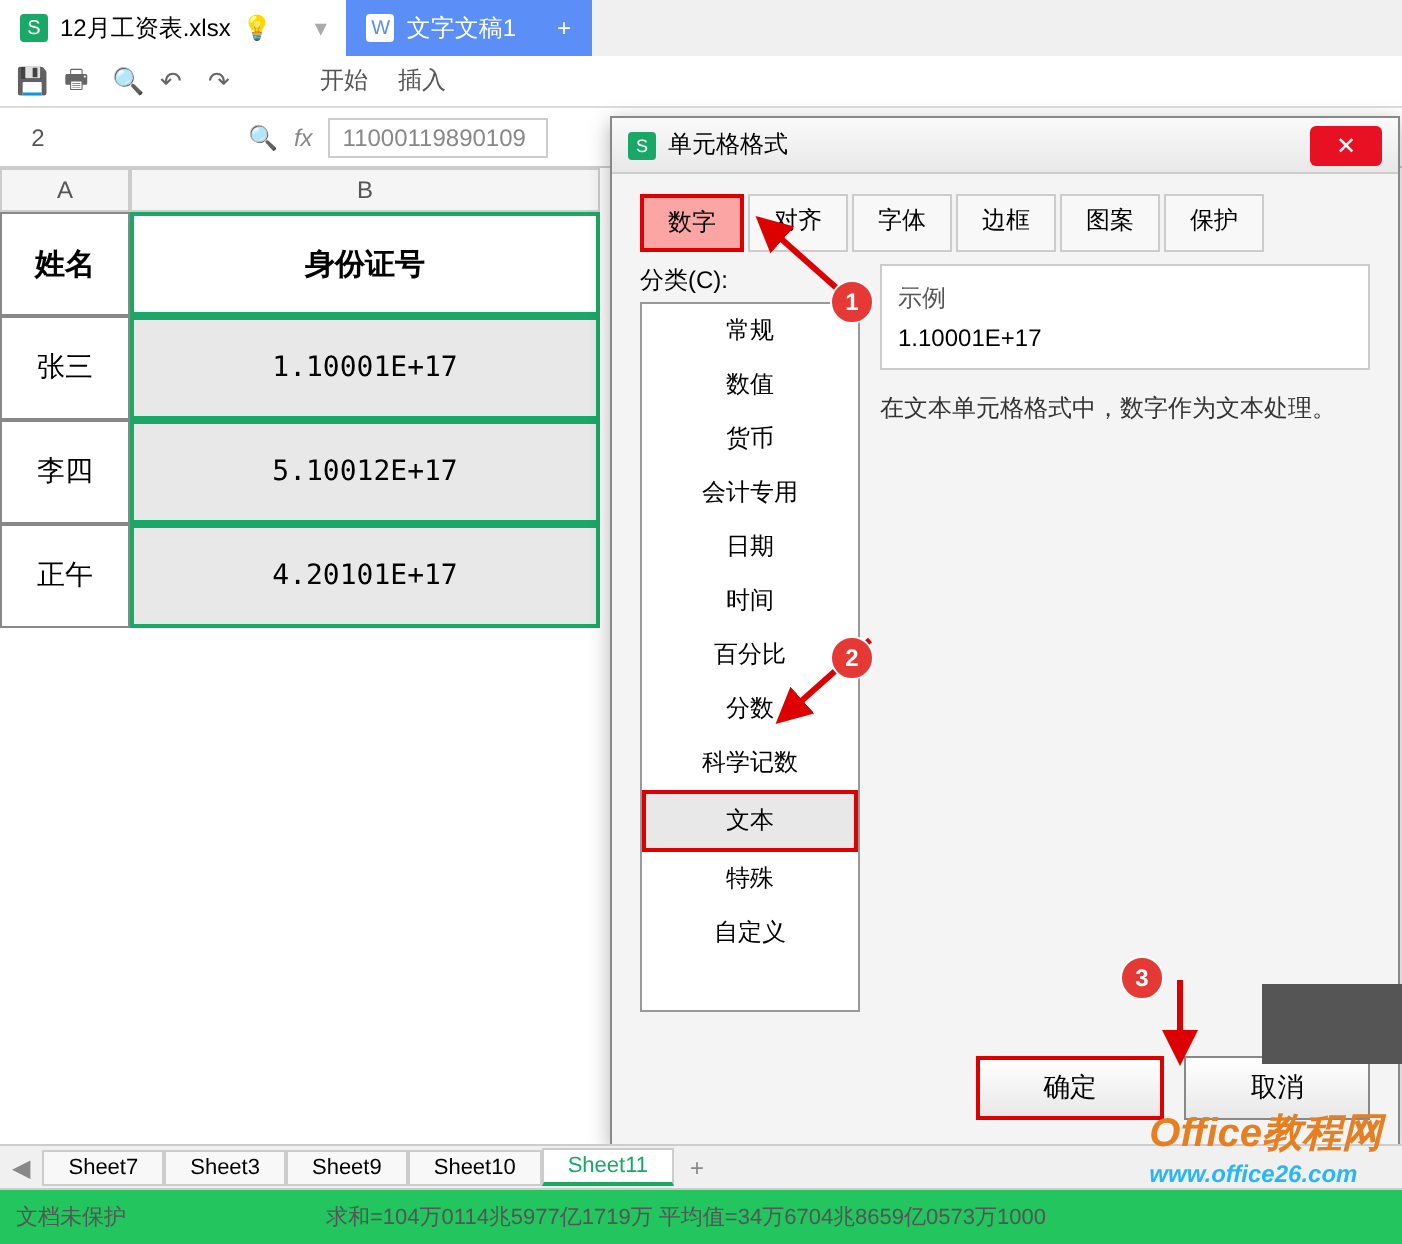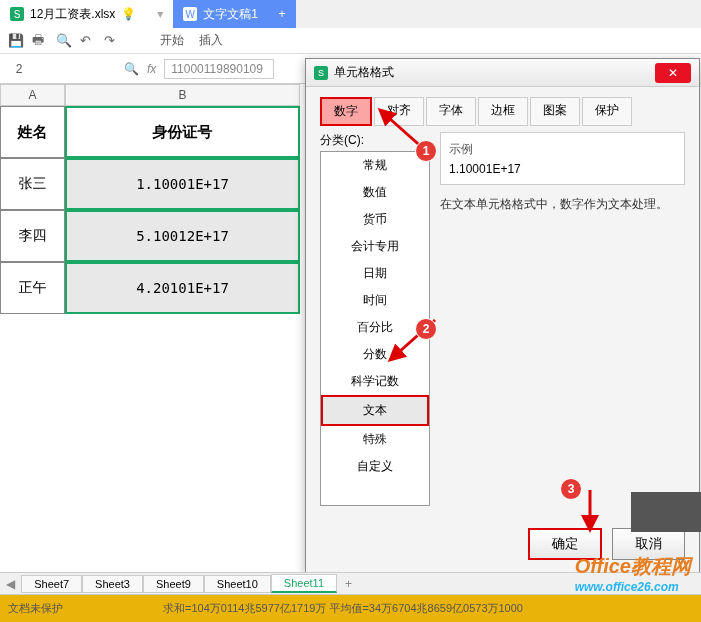--- a/index.html
+++ b/index.html
@@ -51,36 +51,36 @@
     .dlg-body { padding: 6px 14px; display: flex; gap: 10px; height: 400px; }
     .category-lbl { font-size: 12px; margin-bottom: 2px; }
     .category-list { width: 110px; border: 1px solid #999; background: #fff; height: 355px; overflow: hidden; }
     .cat-item { padding: 5px 10px; cursor: pointer; text-align: center; }
     .cat-item.selected { background: #e8e8e8; border: 2px solid #d00; }
     .preview-area { flex: 1; }
     .preview-box { border: 1px solid #ccc; padding: 8px; background: #fff; margin-bottom: 10px; }
     .preview-lbl { font-size: 12px; color: #555; margin-bottom: 4px; }
     .desc { font-size: 12px; color: #333; line-height: 1.6; }
     .dlg-buttons { position: absolute; bottom: 12px; right: 14px; display: flex; gap: 10px; }
-    .btn { padding: 5px 22px; border: 1px solid #888; background: linear-gradient(#fff,#e8e8e8); cursor: pointer; }
+    .btn { padding: 5px 32px; border: 1px solid #888; background: linear-gradient(#fff,#e8e8e8); cursor: pointer; }
     .btn.ok { border: 2px solid #d00; }
     
     
     .anno { position: absolute; pointer-events: none; z-index: 100; }
     .badge { width: 22px; height: 22px; background: #e53935; color: #fff; border-radius: 50%; display: flex; align-items: center; justify-content: center; font-size: 12px; font-weight: bold; border: 1px solid #fff; }
     
     
     .sheet-tabs { position: absolute; bottom: 28px; left: 0; right: 0; height: 22px; display: flex; align-items: center; background: #f0f0f0; border-top: 1px solid #ccc; }
     .sheet-nav { padding: 0 6px; color: #888; }
     .sheet-tab { padding: 2px 12px; border: 1px solid #ccc; background: #f8f8f8; font-size: 11px; }
     .sheet-tab.active { color: #19a866; border-bottom: 2px solid #19a866; background: #fff; }
     .sheet-add { padding: 0 8px; color: #888; }
     
     
-    .status-bar { position: absolute; bottom: 0; left: 0; right: 0; height: 28px; background: #eab308; display: flex; align-items: center; padding: 0 8px; font-size: 11px; color: #555; border-top: 1px solid #ccc; }
+    .status-bar { position: absolute; bottom: 0; left: 0; right: 0; height: 28px; background: #22c55e; display: flex; align-items: center; padding: 0 8px; font-size: 11px; color: #555; border-top: 1px solid #ccc; }
     
     
     .watermark { position: absolute; right: 10px; bottom: 28px; z-index: 200; font-style: italic; font-weight: bold; }
     .wm1 { color: #e67e22; font-size: 20px; }
     .wm2 { color: #29b6f6; font-size: 12px; }
     
     .shadow-box { position: absolute; width: 70px; height: 40px; background: #555; right: 0; bottom: 90px; z-index: 50; }
   </style>
 </head>
 <body>

